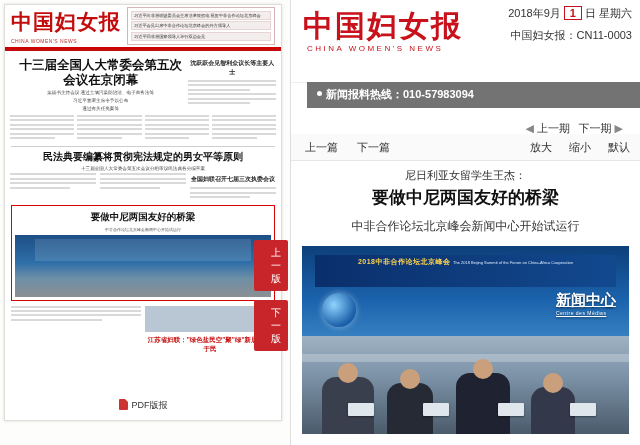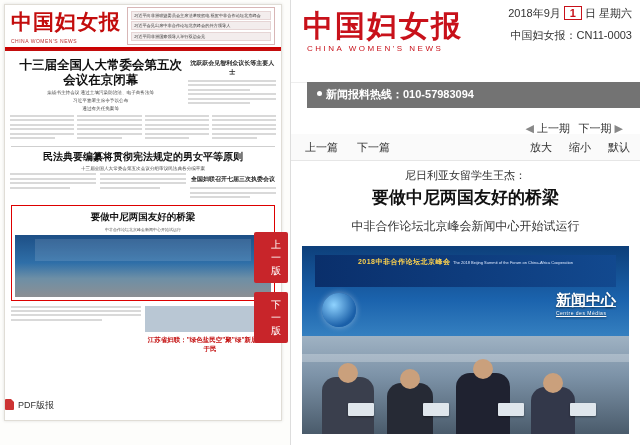--- a/index.html
+++ b/index.html
@@ -27,26 +27,26 @@
   .p-mid .p-col{flex:1;}
   .p-innertitle{font-size:6px;font-weight:bold;color:#222;text-align:center;margin:2px 0 3px;}
   .p-photobox{margin:4px 6px 2px;border:1px solid #d00;padding:3px;}
   .p-photo-title{text-align:center;font-family:"DejaVu Serif",serif;font-size:9.5px;font-weight:bold;color:#111;margin:2px 0 3px;}
   .p-photo-cap{text-align:center;font-size:4px;color:#555;margin-bottom:3px;}
   .p-photo-img{height:62px;background:linear-gradient(180deg,#1d4f86 0%,#2f6fa8 45%,#6d8fa6 70%,#8c8f93 100%);position:relative;overflow:hidden;}
   .p-photo-img:after{content:"";position:absolute;left:8%;top:8%;width:84%;height:34%;background:rgba(255,255,255,.12);}
   .p-bottom{display:flex;gap:4px;padding:3px 6px 0;}
   .p-redtitle{color:#c30d0d;font-size:6.5px;font-weight:bold;text-align:center;line-height:9px;margin-bottom:2px;}
   .p-smallimg{height:26px;background:#b9c7d4;margin-bottom:3px;}
-  .pdf-row{position:absolute;left:0;bottom:8px;width:276px;text-align:left;font-size:9px;color:#333;}
+  .pdf-row{position:absolute;left:0;bottom:8px;width:276px;text-align:center;font-size:9px;color:#333;}
   .pdf-icon{display:inline-block;width:9px;height:11px;background:#c33;border-radius:1px;vertical-align:-2px;margin-right:4px;position:relative;}
   .pdf-icon:after{content:"";position:absolute;right:0;top:0;border-width:0 3px 3px 0;border-style:solid;border-color:#fff #fff transparent transparent;}
 
   
-  .pgbtn{position:absolute;right:2px;width:18px;background:#c8252a;color:#fff;text-align:center;font-size:10px;line-height:13px;padding:6px 17px;border-radius:2px;cursor:pointer;box-sizing:border-box;}
+  .pgbtn{position:absolute;right:2px;width:18px;background:#c8252a;color:#fff;text-align:center;font-size:10px;line-height:13px;padding:6px 17px;border-radius:2px;cursor:pointer;box-sizing:border-box;margin-top:8px;}
   .pgbtn.up{top:232px;}
   .pgbtn.dn{top:292px;}
 
   
   .right{position:absolute;left:291px;top:0;width:349px;height:445px;background:#fff;}
   .r-head{position:relative;height:82px;border-bottom:1px solid #eee;}
   .r-logo{position:absolute;left:12px;top:6px;font-family:"DejaVu Serif",serif;font-size:30px;font-weight:bold;color:#c8111a;letter-spacing:2px;}
   .r-logo-en{position:absolute;left:16px;top:44px;font-size:8px;letter-spacing:2.5px;color:#c8111a;}
   .r-date{position:absolute;right:8px;top:6px;font-size:11px;color:#333;}
   .r-date .box{display:inline-block;border:1px solid #c8111a;color:#c8111a;padding:0 5px;margin:0 3px;font-weight:bold;}

